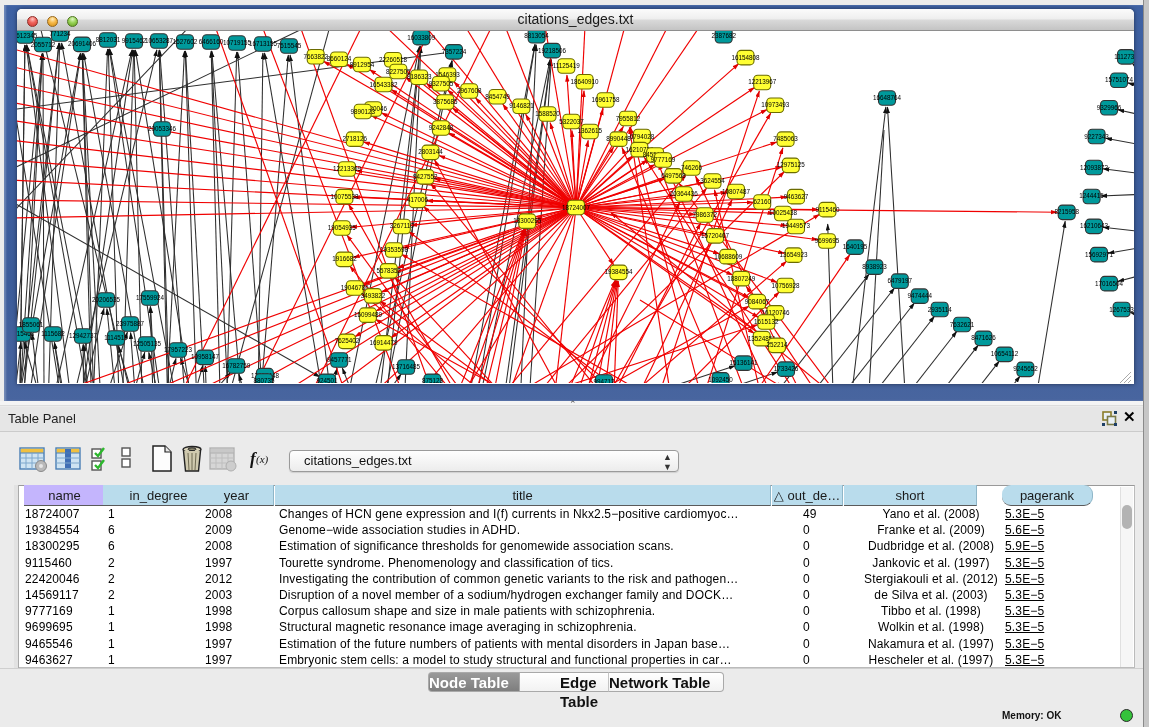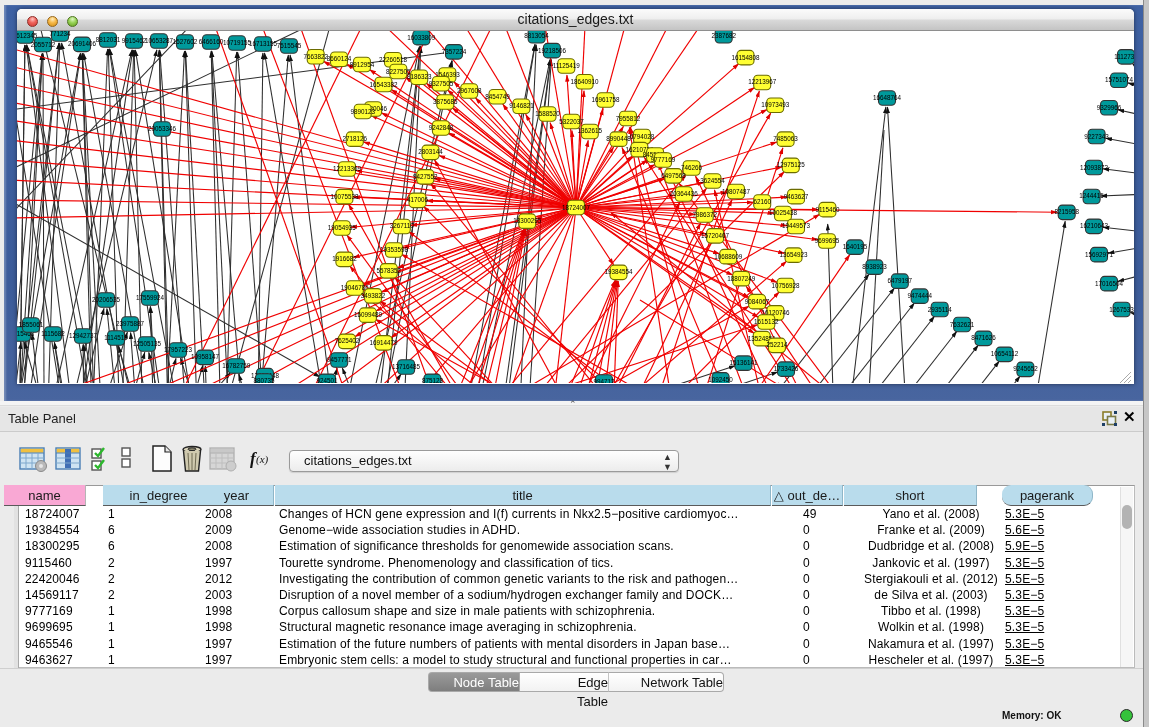--- a/index.html
+++ b/index.html
@@ -28,21 +28,21 @@
 #tablewrap { left:14px; top:485px; width:1121px; height:183px; background:#fff; border:1px solid #bbb; border-top:1px solid #999; }
 .th { position:absolute; top:485px; height:21px; background:#b9dcec; border-right:1px solid #8fb6c8; border-bottom:1px solid #5a5a5a; font-size:13px; color:#1a1a1a; text-align:center; line-height:21px; }
 .tr { position:absolute; left:14px; width:1121px; height:16.2px; font-size:12px; letter-spacing:0.15px; color:#000; white-space:nowrap; }
 .tr span { position:absolute; top:1px; }
 .c0 { left:11px; } .c1 { left:94px; } .c2 { left:191px; } .c3 { left:265px; width:496px; overflow:hidden; }
 .c4 { left:789px; } .c5 { left:833px; width:168px; text-align:center; } .c6 { left:991px;text-decoration:underline; }
 #vscroll { left:1120px; top:487px; width:13px; height:180px; background:#f6f6f6; border-left:1px solid #e0e0e0; }
 #vthumb { left:1121.5px; top:505px; width:10px; height:24px; background:#b3b3b3; border-radius:5px; }
 
 #segwrap { left:428px; top:672px; width:296px; height:20px; }
-.seg { position:absolute; top:0; height:20px; font-size:13px; line-height:19px; text-align:right; border:1px solid #a9a9a9; }
+.seg { position:absolute; top:0; height:20px; font-size:15px; line-height:19px; text-align:left; border:1px solid #a9a9a9;font-weight:bold; }
 #seg1 { left:0; width:91px; background:linear-gradient(180deg,#9a9a9a,#7e7e7e); color:#fff; border-radius:4px 0 0 4px; border-right:none; }
 #seg2 { left:91px; width:90px; background:linear-gradient(180deg,#ffffff,#f2f2f2); color:#111; border-right:1px solid #c4c4c4;padding-left:40px; }
 #seg3 { left:181px; width:115px; background:linear-gradient(180deg,#ffffff,#f2f2f2); color:#111; border-left:none; border-radius:0 4px 4px 0; }
 #membar { left:1002px; top:710px; font-size:10px; color:#111;font-weight:bold; }
 #memdot { left:1120px; top:709px; width:13px; height:13px; border-radius:50%; background:#35c23b; border:1.5px solid #2a2a2a; }
 
 #floaticon { left:1102px; top:411px; width:15px; height:15px; }
 #closex { left:1123px; top:408px; font-size:15px; font-weight:bold; color:#000; }
 .hdrline { left:0; top:667.5px; width:1149px; height:1px; background:#cfcfcf; }
 </style></head>
@@ -696,21 +696,21 @@
 
 <g transform="translate(236,6)">
  <text x="0" y="15" font-family="Liberation Serif,serif" font-style="italic" font-weight="bold" font-size="17" fill="#111">f</text>
  <text x="6" y="14" font-family="Liberation Serif,serif" font-style="italic" font-size="11" fill="#111">(x)</text>
 </g>
 </svg>
   <div id="dropdown" class="abs">citations_edges.txt</div>
   <div id="ddarrow" class="abs">▲<br>▼</div>
   <div id="tablewrap" class="abs"></div>
   <div class="abs" style="left:14px;top:485px;width:5px;height:183px;background:#e2e2e2;border-right:1px solid #aaa;"></div>
-  <div class="th" style="left:4px;width:82px;background:#f9a8d4;border-right:1px solid #b5b5b5;">name</div>
+  <div class="th" style="left:24px;width:82px;background:#c4b5fd;border-right:1px solid #b5b5b5;">name</div>
   <div class="th" style="left:103px;width:112px;">in_degree</div>
   <div class="th" style="left:200px;width:74px;">year</div>
   <div class="th" style="left:275px;width:496px;">title</div>
   <div class="th" style="left:772px;width:71px;">△ out_de…</div>
   <div class="th" style="left:844px;width:133px;">short</div>
   <div class="th" style="left:1002px;width:91px;border-radius:9px;">pagerank</div>
   <div class="tr" style="top:506.0px">
 <span class="c0">18724007</span>
       <span class="c1">1</span>
       <span class="c2">2008</span>

